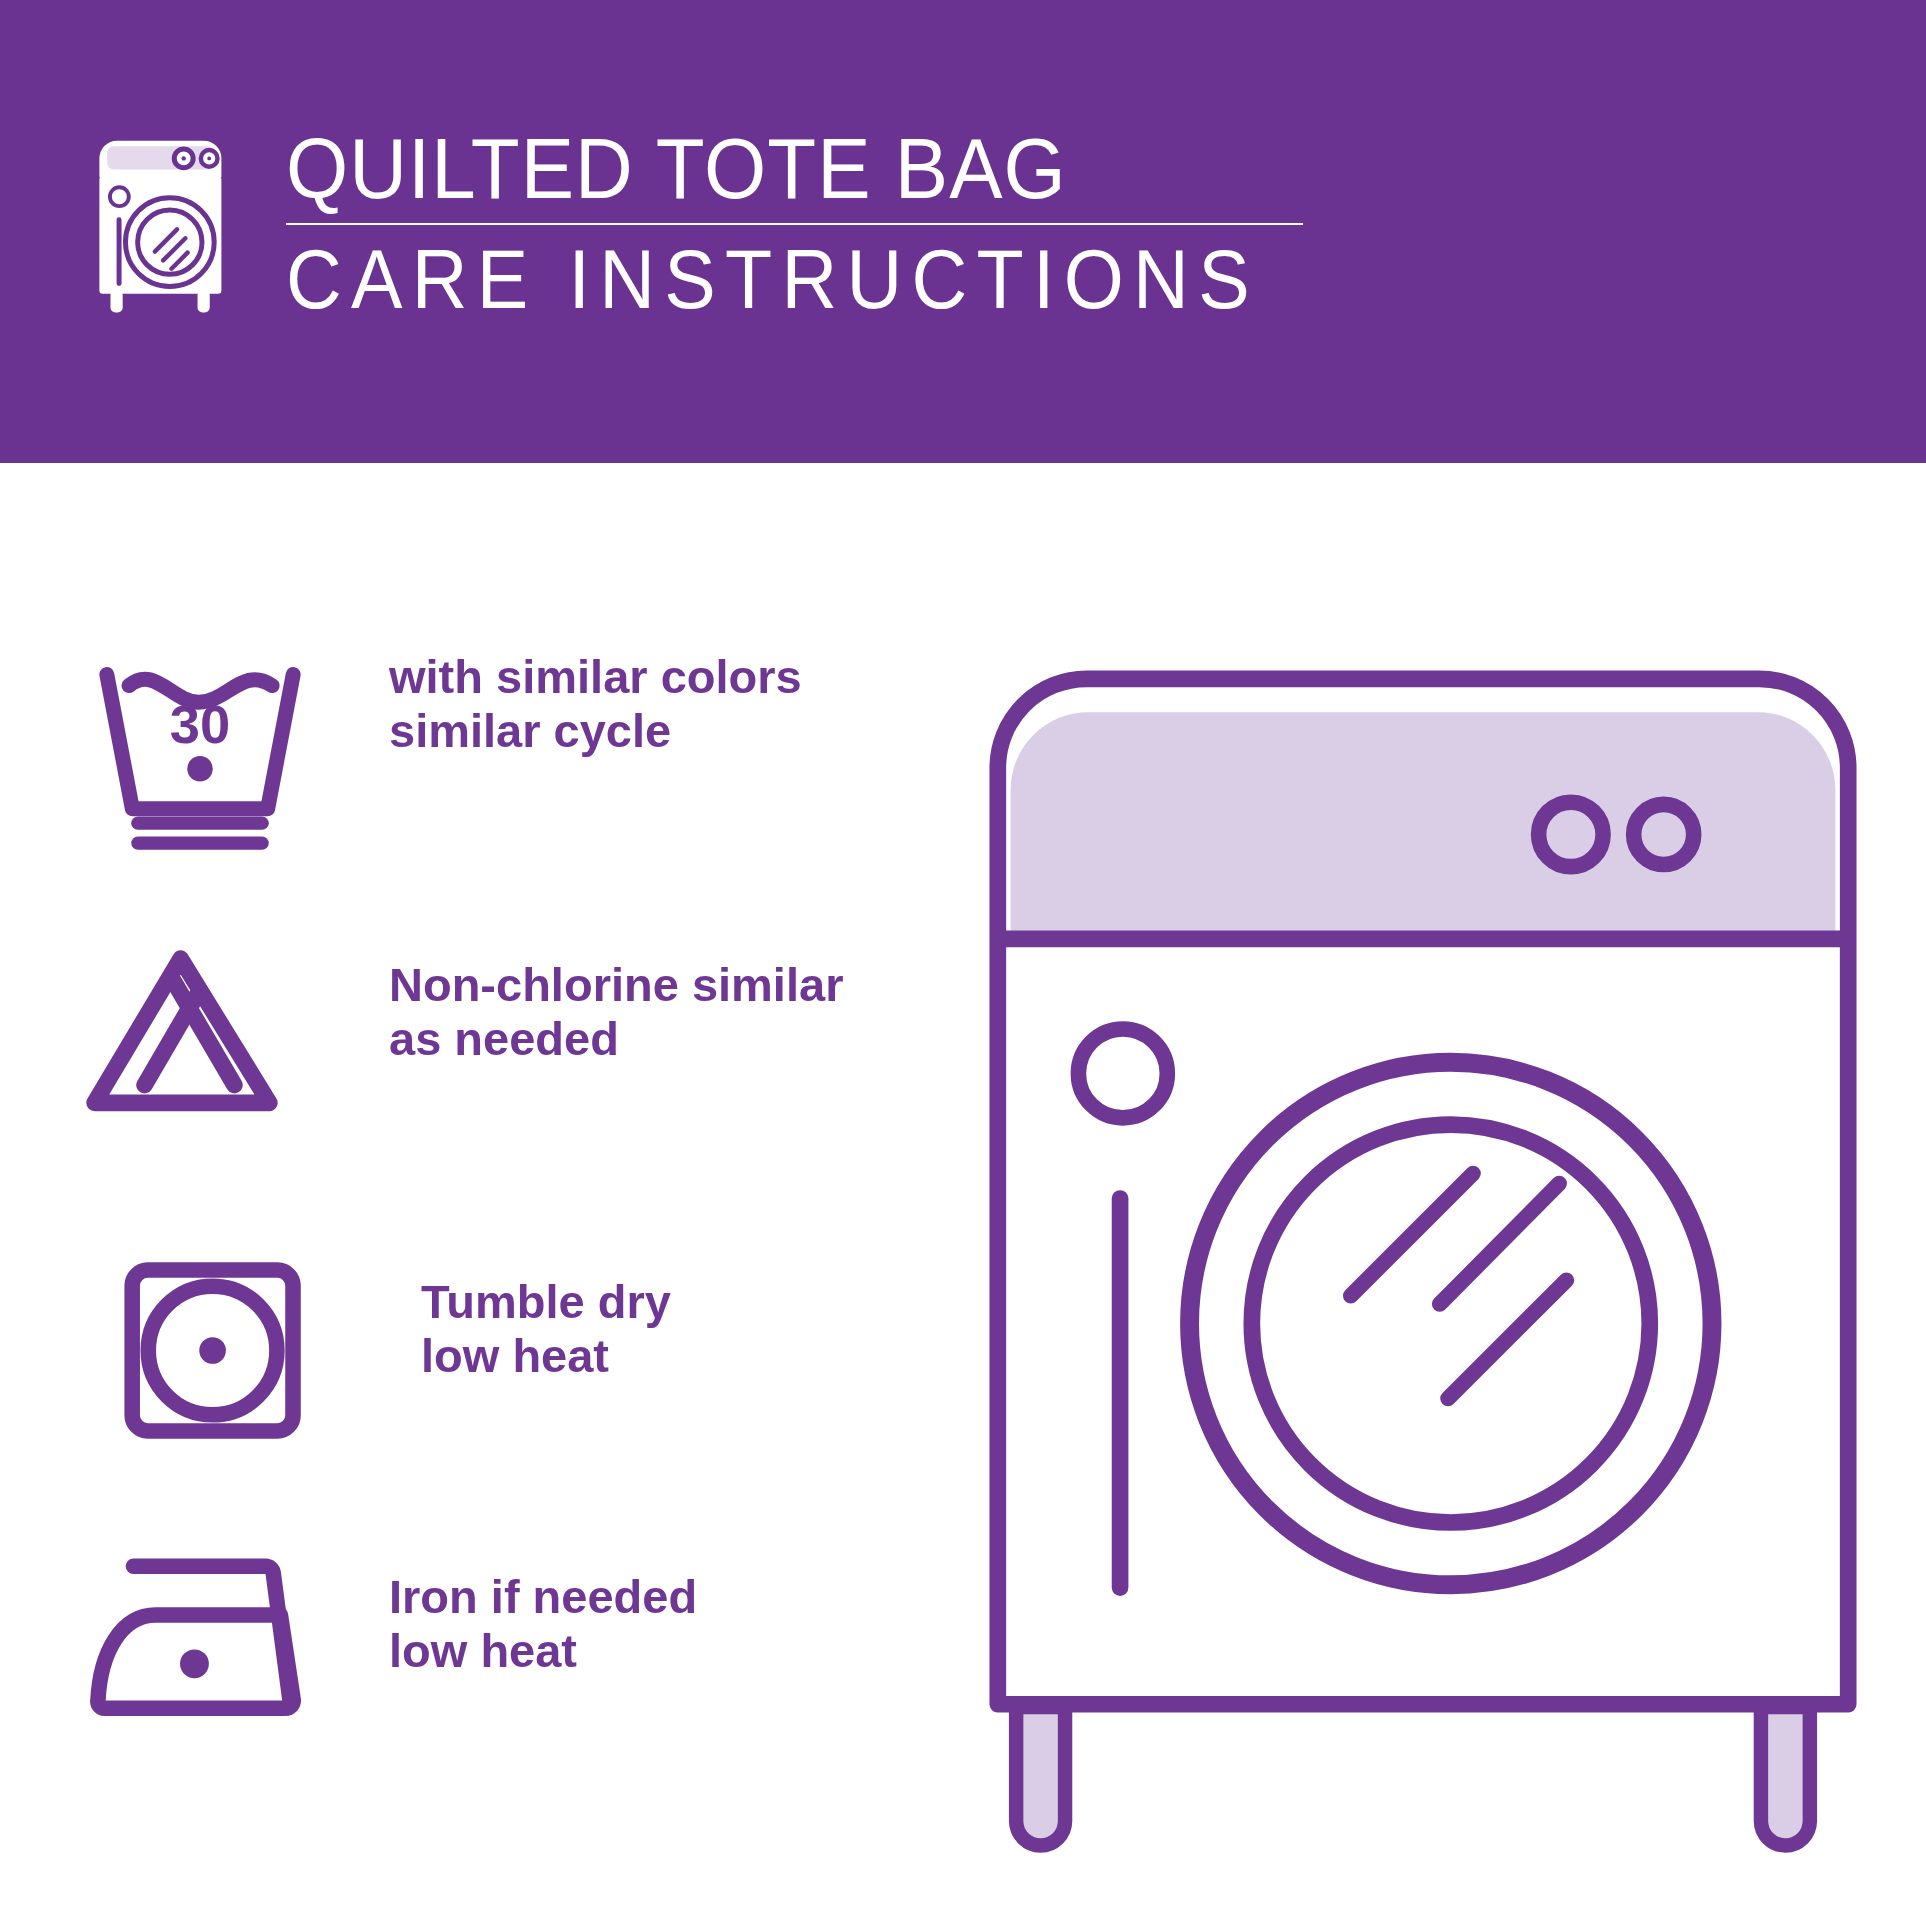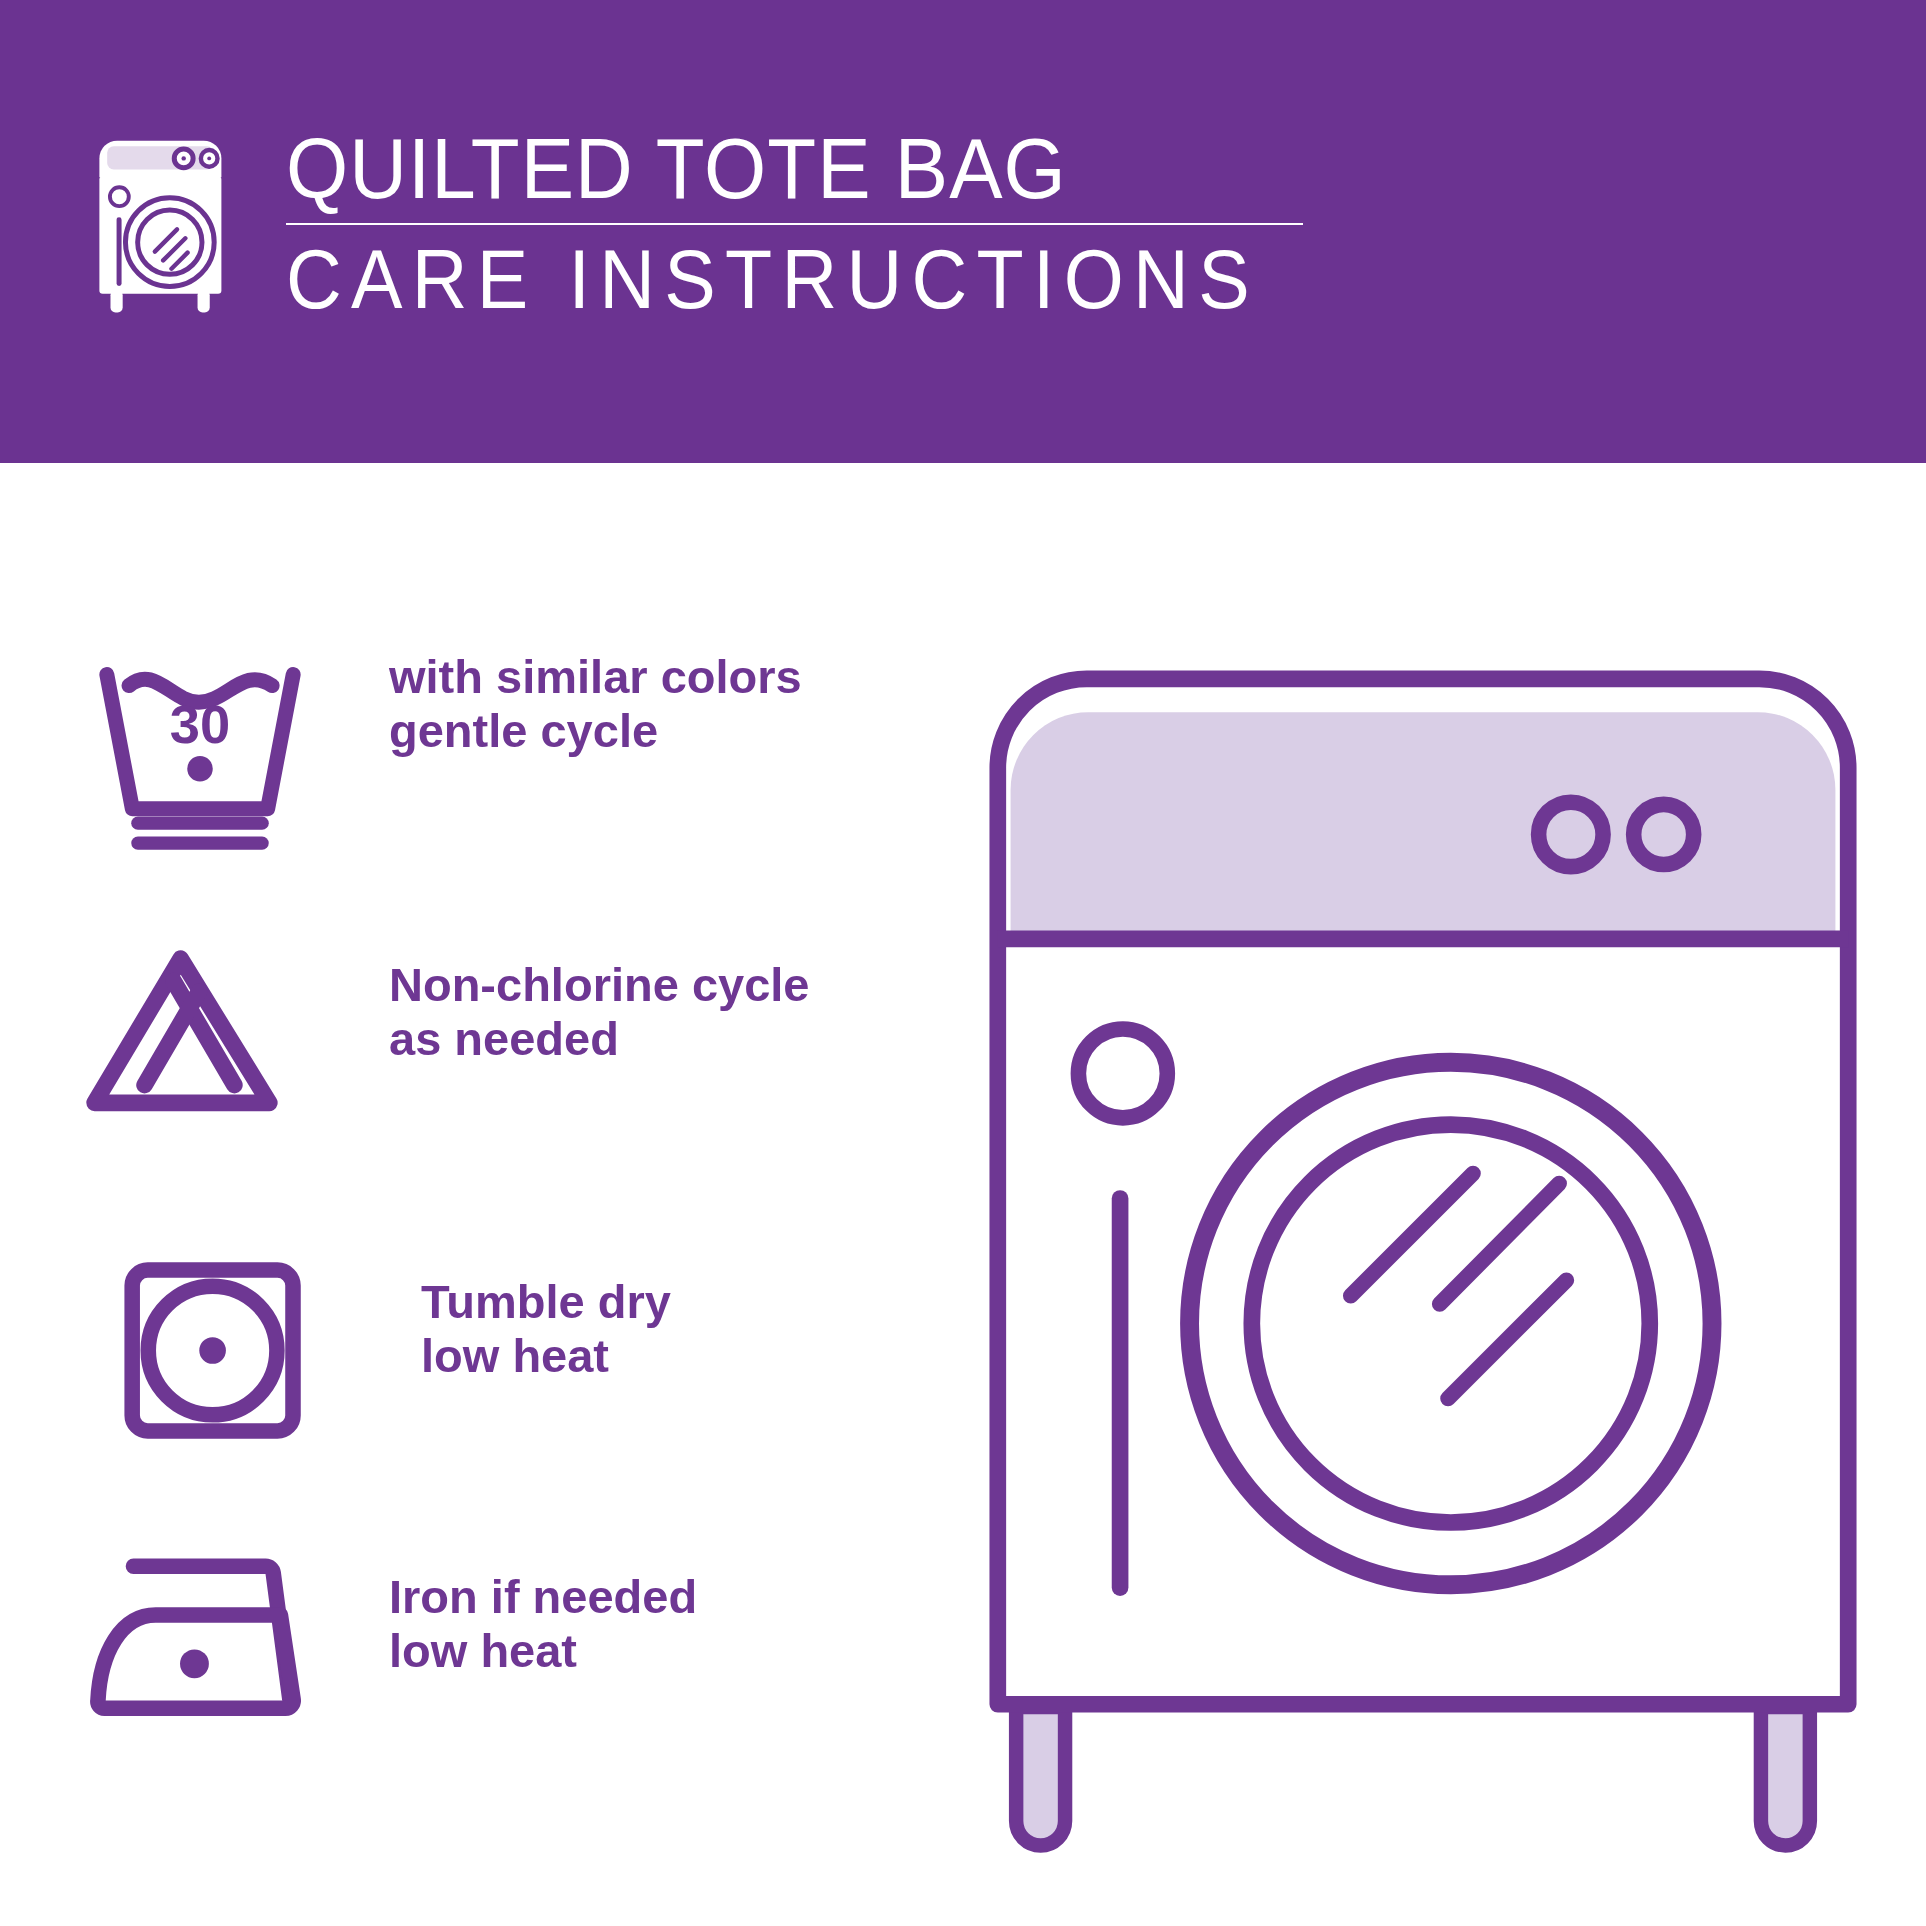--- a/index.html
+++ b/index.html
@@ -177,36 +177,36 @@
         <text x="200" y="152" font-family="'Liberation Sans', sans-serif" font-size="98" font-weight="700" fill="#6E3793" text-anchor="middle">30</text>
 
         <circle cx="200" cy="198" r="23" fill="#6E3793"></circle>
 
         <rect x="76" y="284" width="248" height="24" rx="12" fill="#6E3793"></rect>
         <rect x="76" y="320" width="248" height="24" rx="12" fill="#6E3793"></rect>
       </svg>
     </div>
     <div class="care-label" style="top:11px;">
       <span>with similar colors</span>
-      <span>gentle cycle</span>
+      <span>similar cycle</span>
     </div>
   </div>
 
   <div class="care-item" style="top:283px;">
     <div class="care-icon-wrap">
       <svg viewBox="0 0 400 330" width="222" height="183">
 
         <path d="M165 30 L325 290 H10 Z" fill="none" stroke="#6E3793" stroke-width="30" stroke-linejoin="round" stroke-linecap="round"></path>
 
         <line x1="152" y1="70" x2="262" y2="258" stroke="#6E3793" stroke-width="30" stroke-linecap="round"></line>
         <line x1="100" y1="258" x2="198" y2="90" stroke="#6E3793" stroke-width="30" stroke-linecap="round"></line>
       </svg>
     </div>
     <div class="care-label" style="top:36px;">
-      <span>Non-chlorine cycle</span>
+      <span>Non-chlorine similar</span>
       <span>as needed</span>
     </div>
   </div>
 
   <div class="care-item" style="top:600px;margin-left:32px;">
     <div class="care-icon-wrap">
       <svg viewBox="0 0 400 330" width="222" height="183">
         <rect x="20" y="20" width="290" height="290" rx="28" fill="none" stroke="#6E3793" stroke-width="28"></rect>
         <circle cx="165" cy="165" r="116" fill="none" stroke="#6E3793" stroke-width="28"></circle>
         <circle cx="165" cy="165" r="24" fill="#6E3793"></circle>

